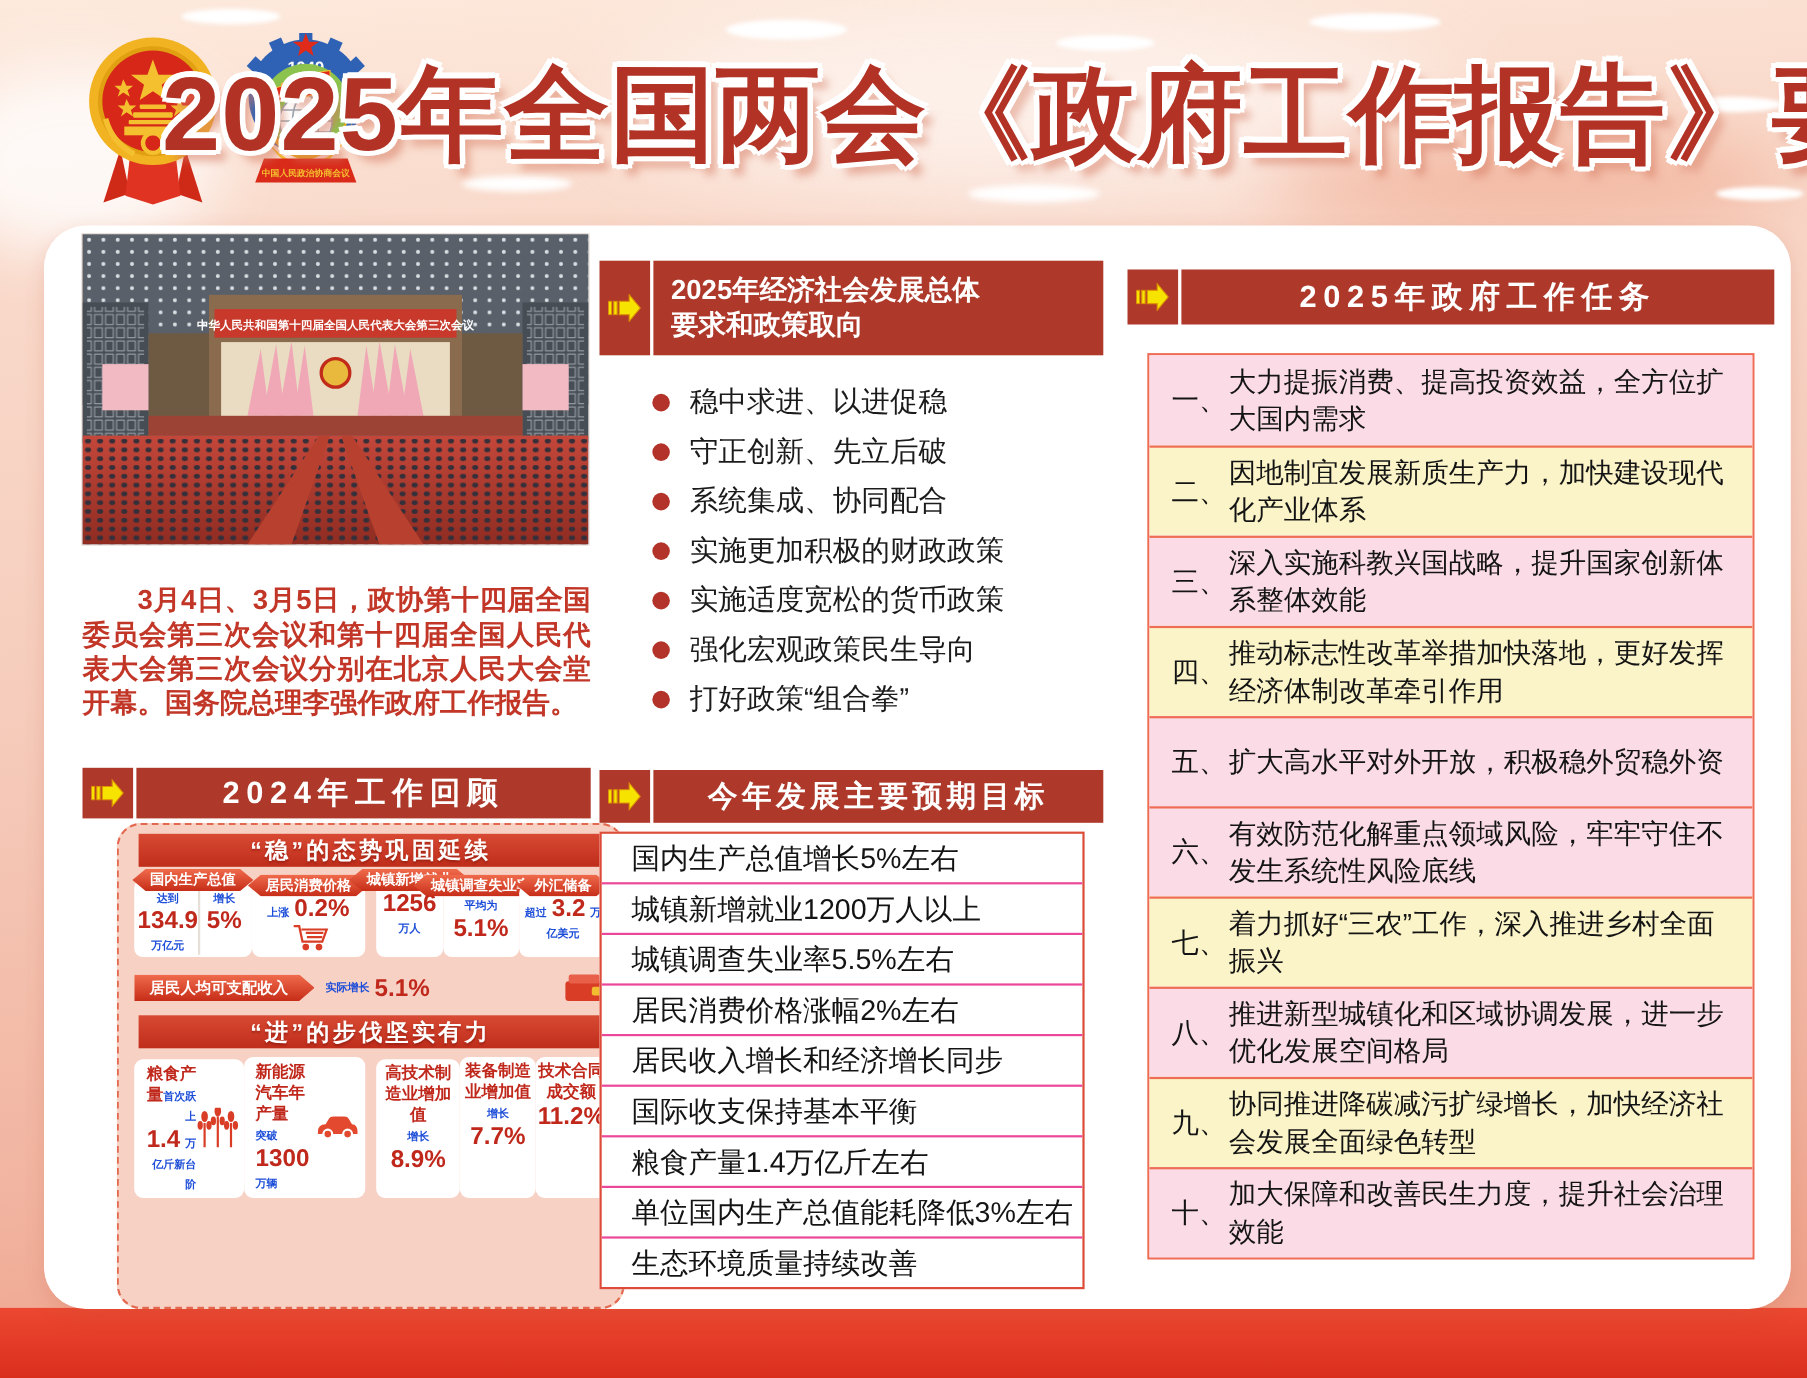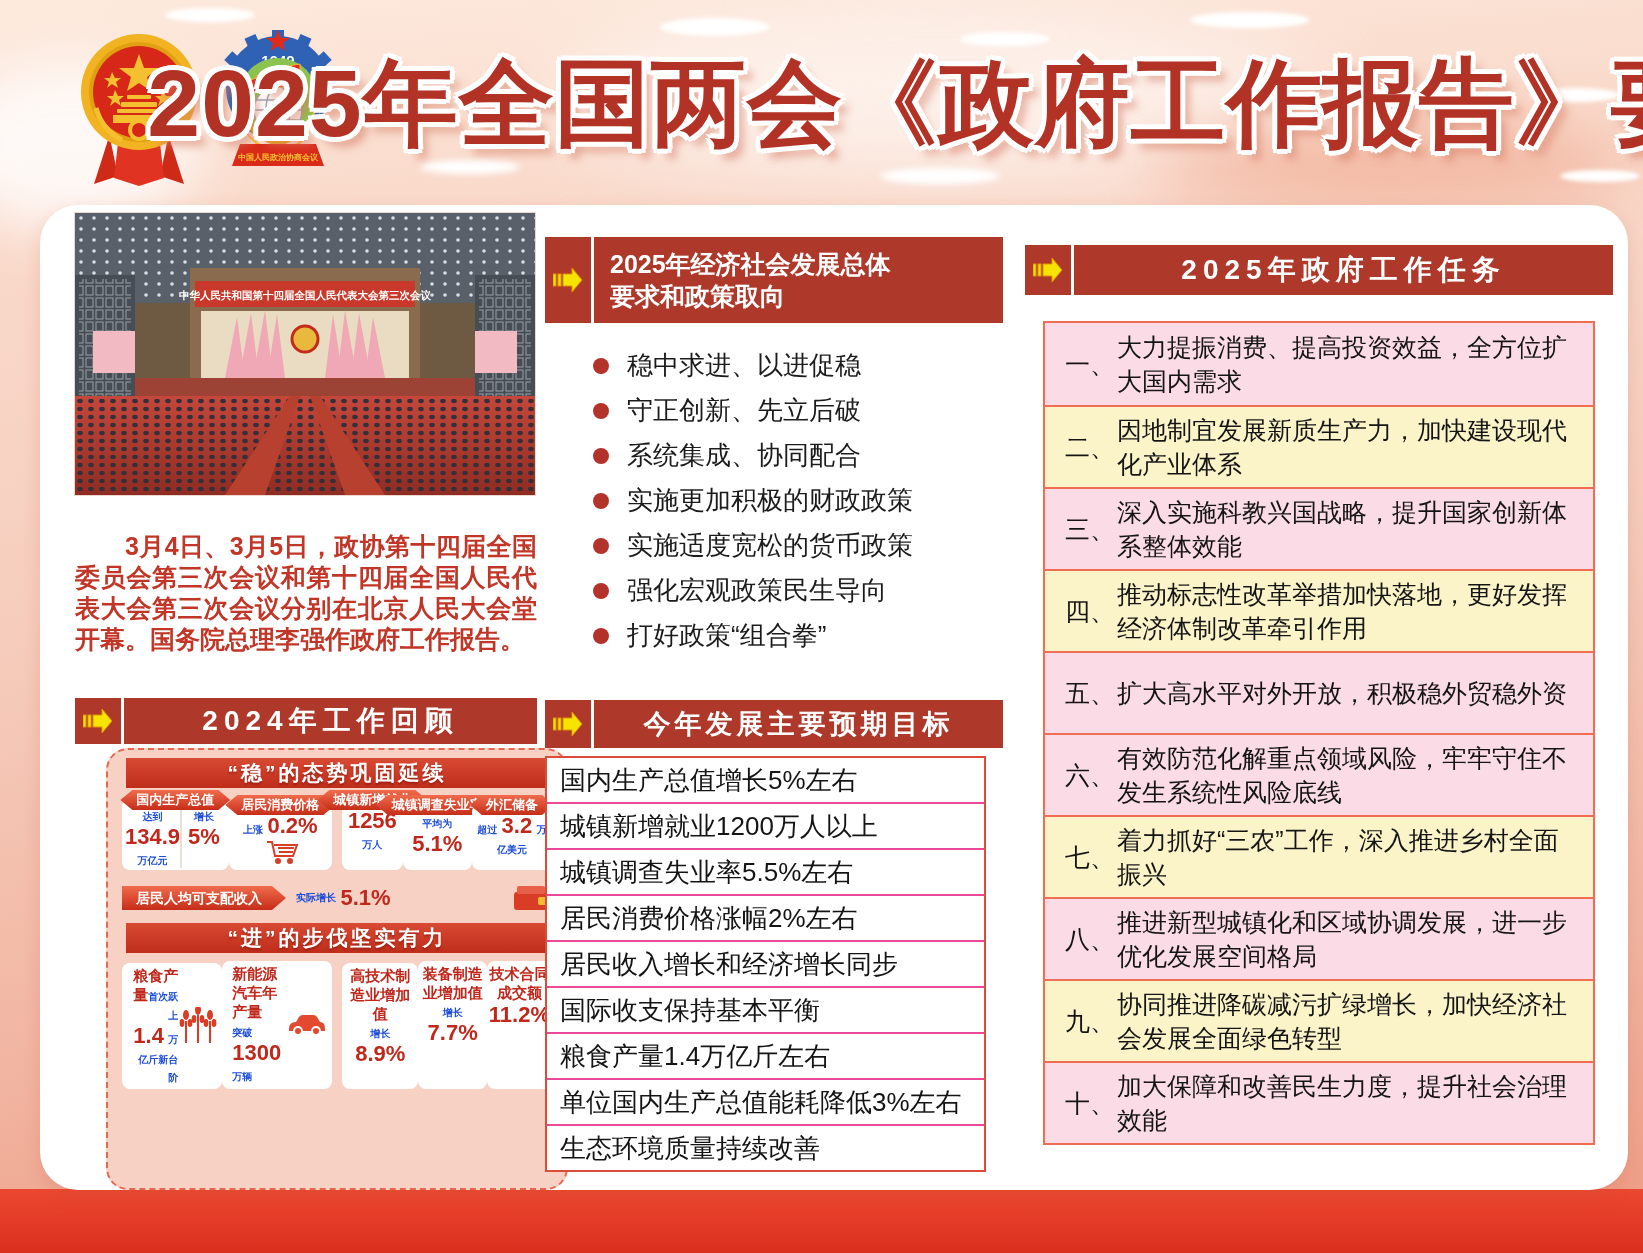--- a/index.html
+++ b/index.html
@@ -69,21 +69,21 @@
   
   .col-mid{position:absolute;left:545px;top:205px;width:458px;}
   .mid-header1{margin-top:32px;height:86px;}
   .mid-header1 .sh-bar{flex-direction:column;align-items:flex-start;justify-content:center;padding-left:16px;font-size:25px;line-height:32px;}
   .bullets{margin-top:20px;padding-left:48px;}
   .bullet{display:flex;align-items:center;height:45px;font-size:26px;color:#1b1b1b;}
   .dot{width:16px;height:16px;border-radius:50%;background:#b3332a;margin-right:18px;flex:none;}
   .mid-header2{margin-top:42px;height:48px;}
   .mid-header2 .sh-bar{font-size:27px;letter-spacing:4px;}
   .targets{margin-top:8px;width:437px;border:2px solid #dd4c38;background:#fff;}
-  .tg-row{height:44px;display:flex;align-items:center;padding-left:13px;font-size:26px;color:#141414;}
+  .tg-row{height:44px;display:flex;align-items:center;padding-left:27px;font-size:26px;color:#141414;}
   .tg-row + .tg-row{border-top:2px solid #ec4899;}
 
   
   .col-right{position:absolute;left:1025px;top:205px;width:588px;}
   .right-header{margin-top:40px;height:50px;}
   .right-header .sh-bar{font-size:28px;letter-spacing:6px;}
   .tasks{margin-top:26px;margin-left:18px;width:552px;border:2px solid #ef6c55;box-sizing:border-box;}
   .task{display:flex;align-items:center;min-height:82px;padding:6px 6px;box-sizing:border-box;font-size:25px;line-height:34px;color:#141414;}
   .task + .task{border-top:2px solid #ef6c55;}
   .t-num{flex:none;width:66px;padding-left:14px;box-sizing:border-box;}

